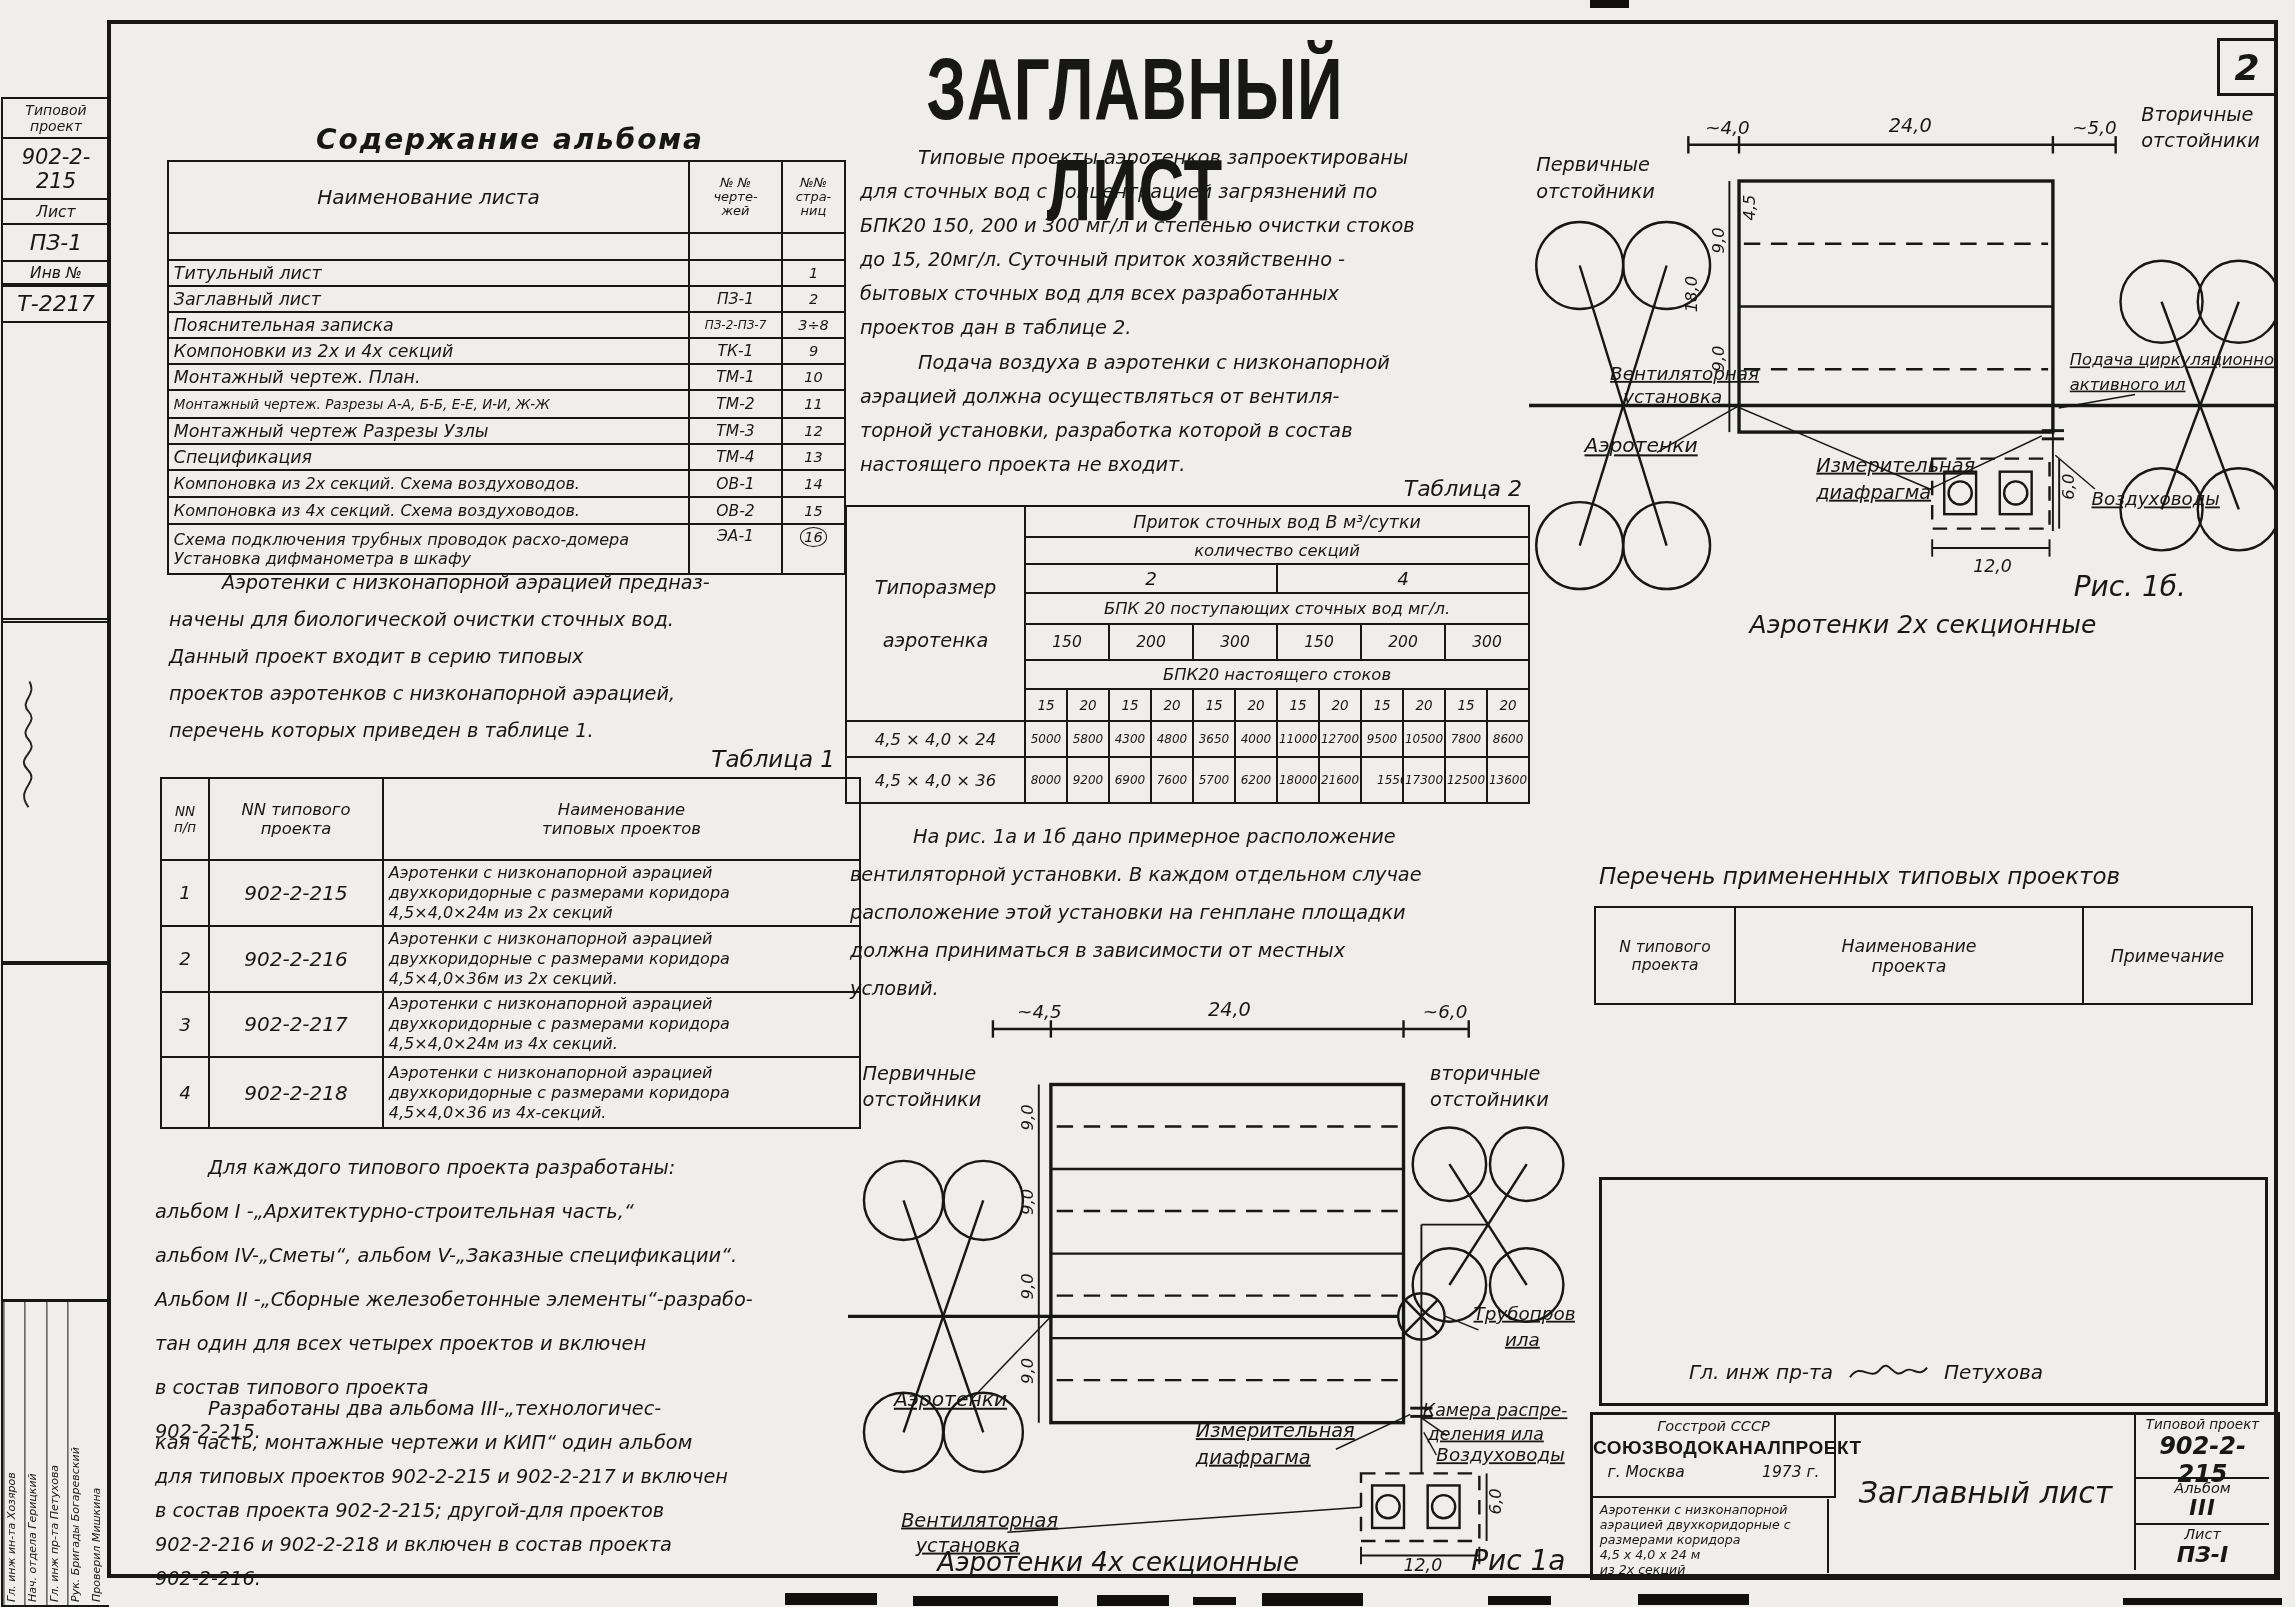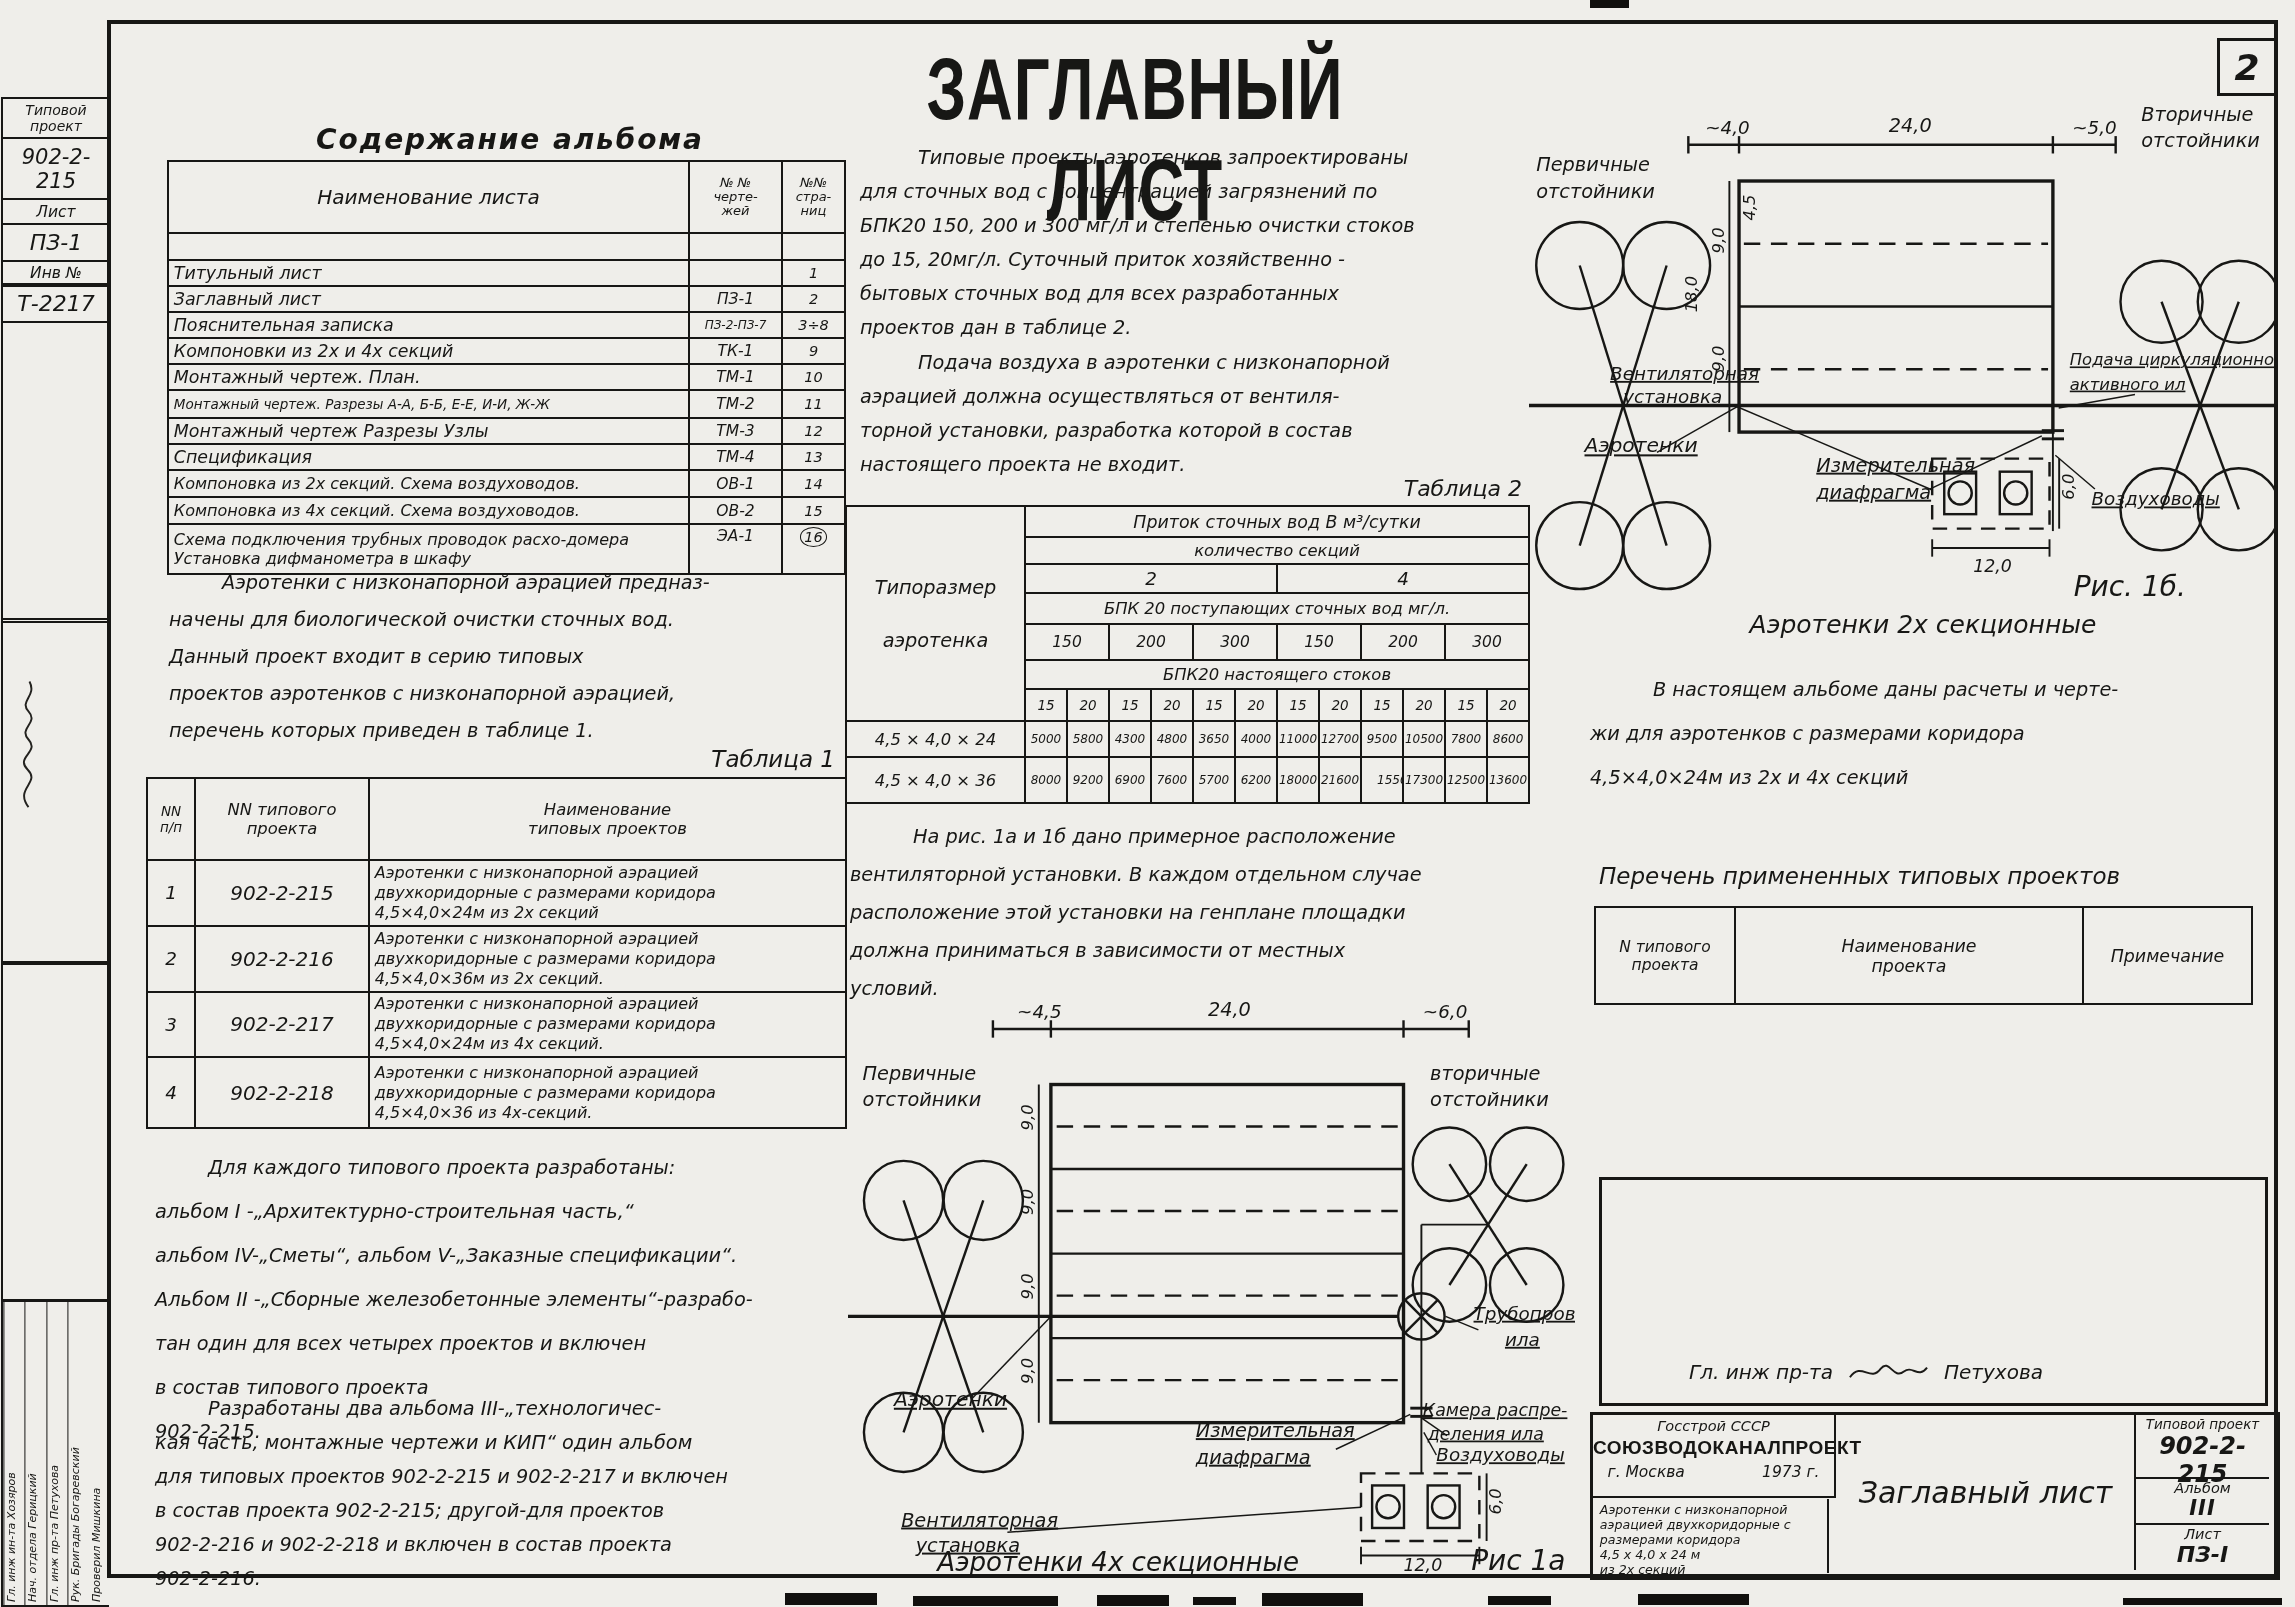--- a/index.html
+++ b/index.html
@@ -139,21 +139,21 @@
     </table>
 
   <div class="abs hand pre" style="left:169px;top:564px;width:681px;font-size:19.3px;line-height:37px;text-indent:53px;">Аэротенки с низконапорной аэрацией предназ-
 начены  для   биологической  очистки  сточных  вод.
 Данный  проект  входит  в  серию  типовых
 проектов  аэротенков  с  низконапорной  аэрацией,
 перечень  которых  приведен  в  таблице  1.</div>
 
   <div class="abs hand" style="left:676px;top:746px;width:159px;font-size:23px;text-align:right;">Таблица 1</div>
 
-  <table class="tech abs" style="left:146px;top:777px;width:700px;">
+  <table class="tech abs" style="left:160px;top:777px;width:700px;">
     <colgroup>
         <col style="width:48px">
         <col style="width:174px">
         <col style="width:477px">
       </colgroup>
     <tbody>
         <tr style="height:82px;">
       <td class="c pre" style="font-size:13.5px;line-height:1.2;padding:1px;">NN
 п/п</td>
       <td class="c pre" style="font-size:16.4px;">NN  типового
@@ -477,23 +477,20 @@
     <text x="1165" y="852" font-size="38" text-decoration="underline">Воздуховоды</text>
     <text x="1120" y="562" font-size="34" text-decoration="underline">Подача  циркуляционного</text>
     <text x="1120" y="612" font-size="34" text-decoration="underline">активного  ил</text>
     <text x="168" y="592" font-size="38" text-decoration="underline">Вентиляторная</text>
     <text x="195" y="640" font-size="38" text-decoration="underline">установка</text>
     <text x="1128" y="1040" font-size="58">Рис. 1б.</text>
   </svg>
 
   <div class="abs hand" style="left:1667px;top:610px;width:512px;text-align:center;font-size:25px;">Аэротенки  2х  секционные</div>
 
-  <div class="abs hand pre" style="left:1590px;top:668px;width:686px;font-size:19.3px;line-height:44px;text-indent:63px;">В  настоящем  альбоме  даны  расчеты  и   черте-
-жи  для   аэротенков  с  размерами  коридора
-4,5×4,0×24м   из  2х  и  4х  секций</div>
 
   <div class="abs hand" style="left:1599px;top:863px;width:628px;font-size:23px;">Перечень  примененных  типовых  проектов</div>
 
   <table class="tech abs" style="left:1594px;top:906px;width:657px;">
     <colgroup>
         <col style="width:140px">
         <col style="width:348px">
         <col style="width:169px">
       </colgroup>
     <tbody>

